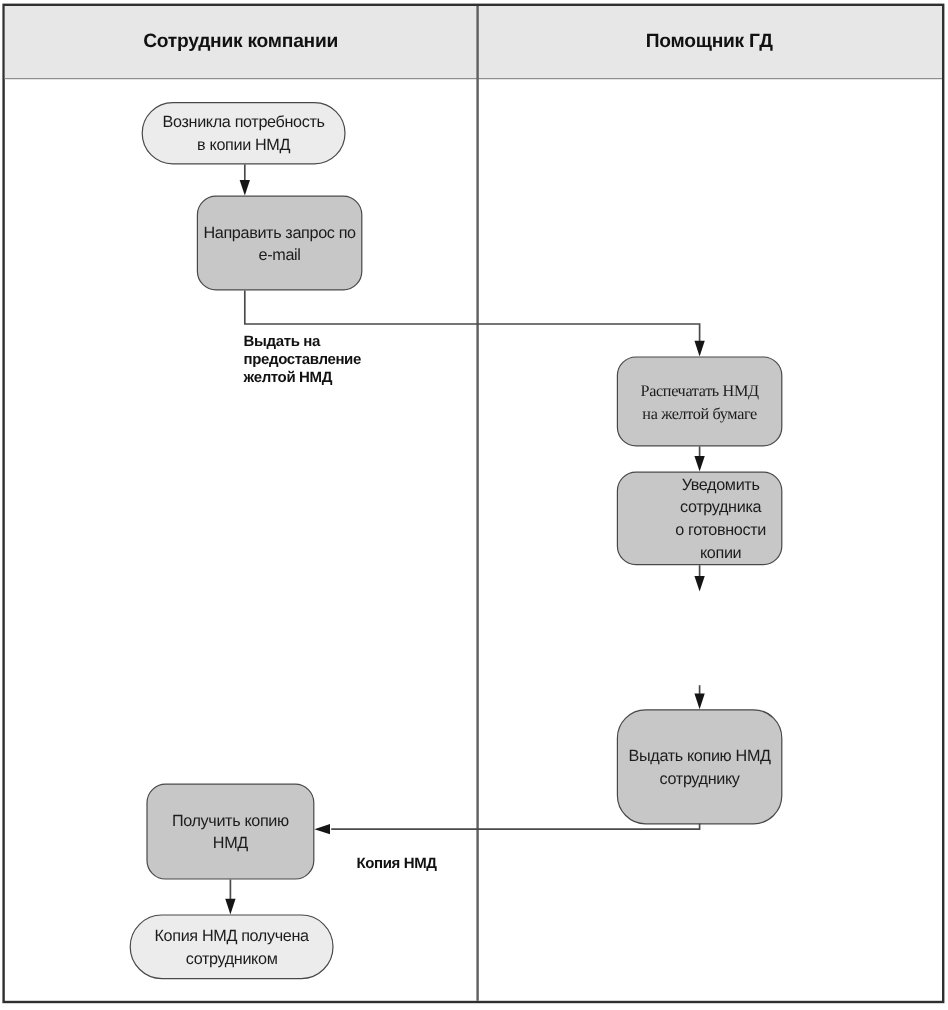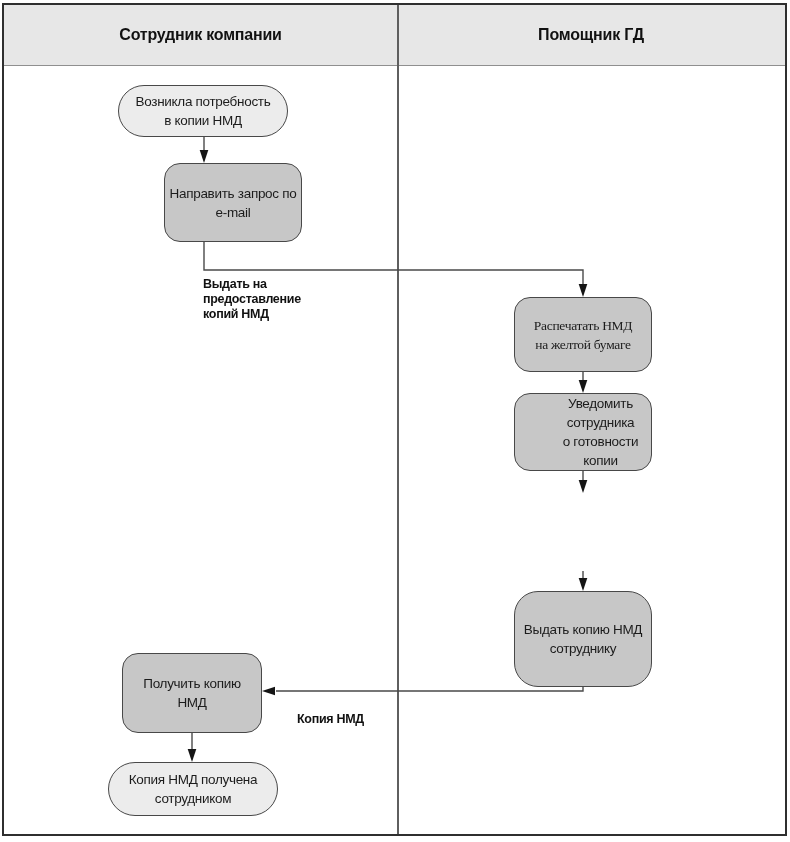--- a/index.html
+++ b/index.html
@@ -158,19 +158,19 @@
     <span>НМД</span>
   </div>
 
   <div class="node terminator n-end">
     <span>Копия НМД получена</span>
     <span>сотрудником</span>
   </div>
 
   <div class="edge-label lbl-request">
     <div>Выдать на предоставление</div>
-    <div>копий НМД</div>
+    <div>желтой НМД</div>
   </div>
 
   <div class="edge-label lbl-copy">
     <div>Копия НМД</div>
   </div>
 </div>
 
 </body></html>

